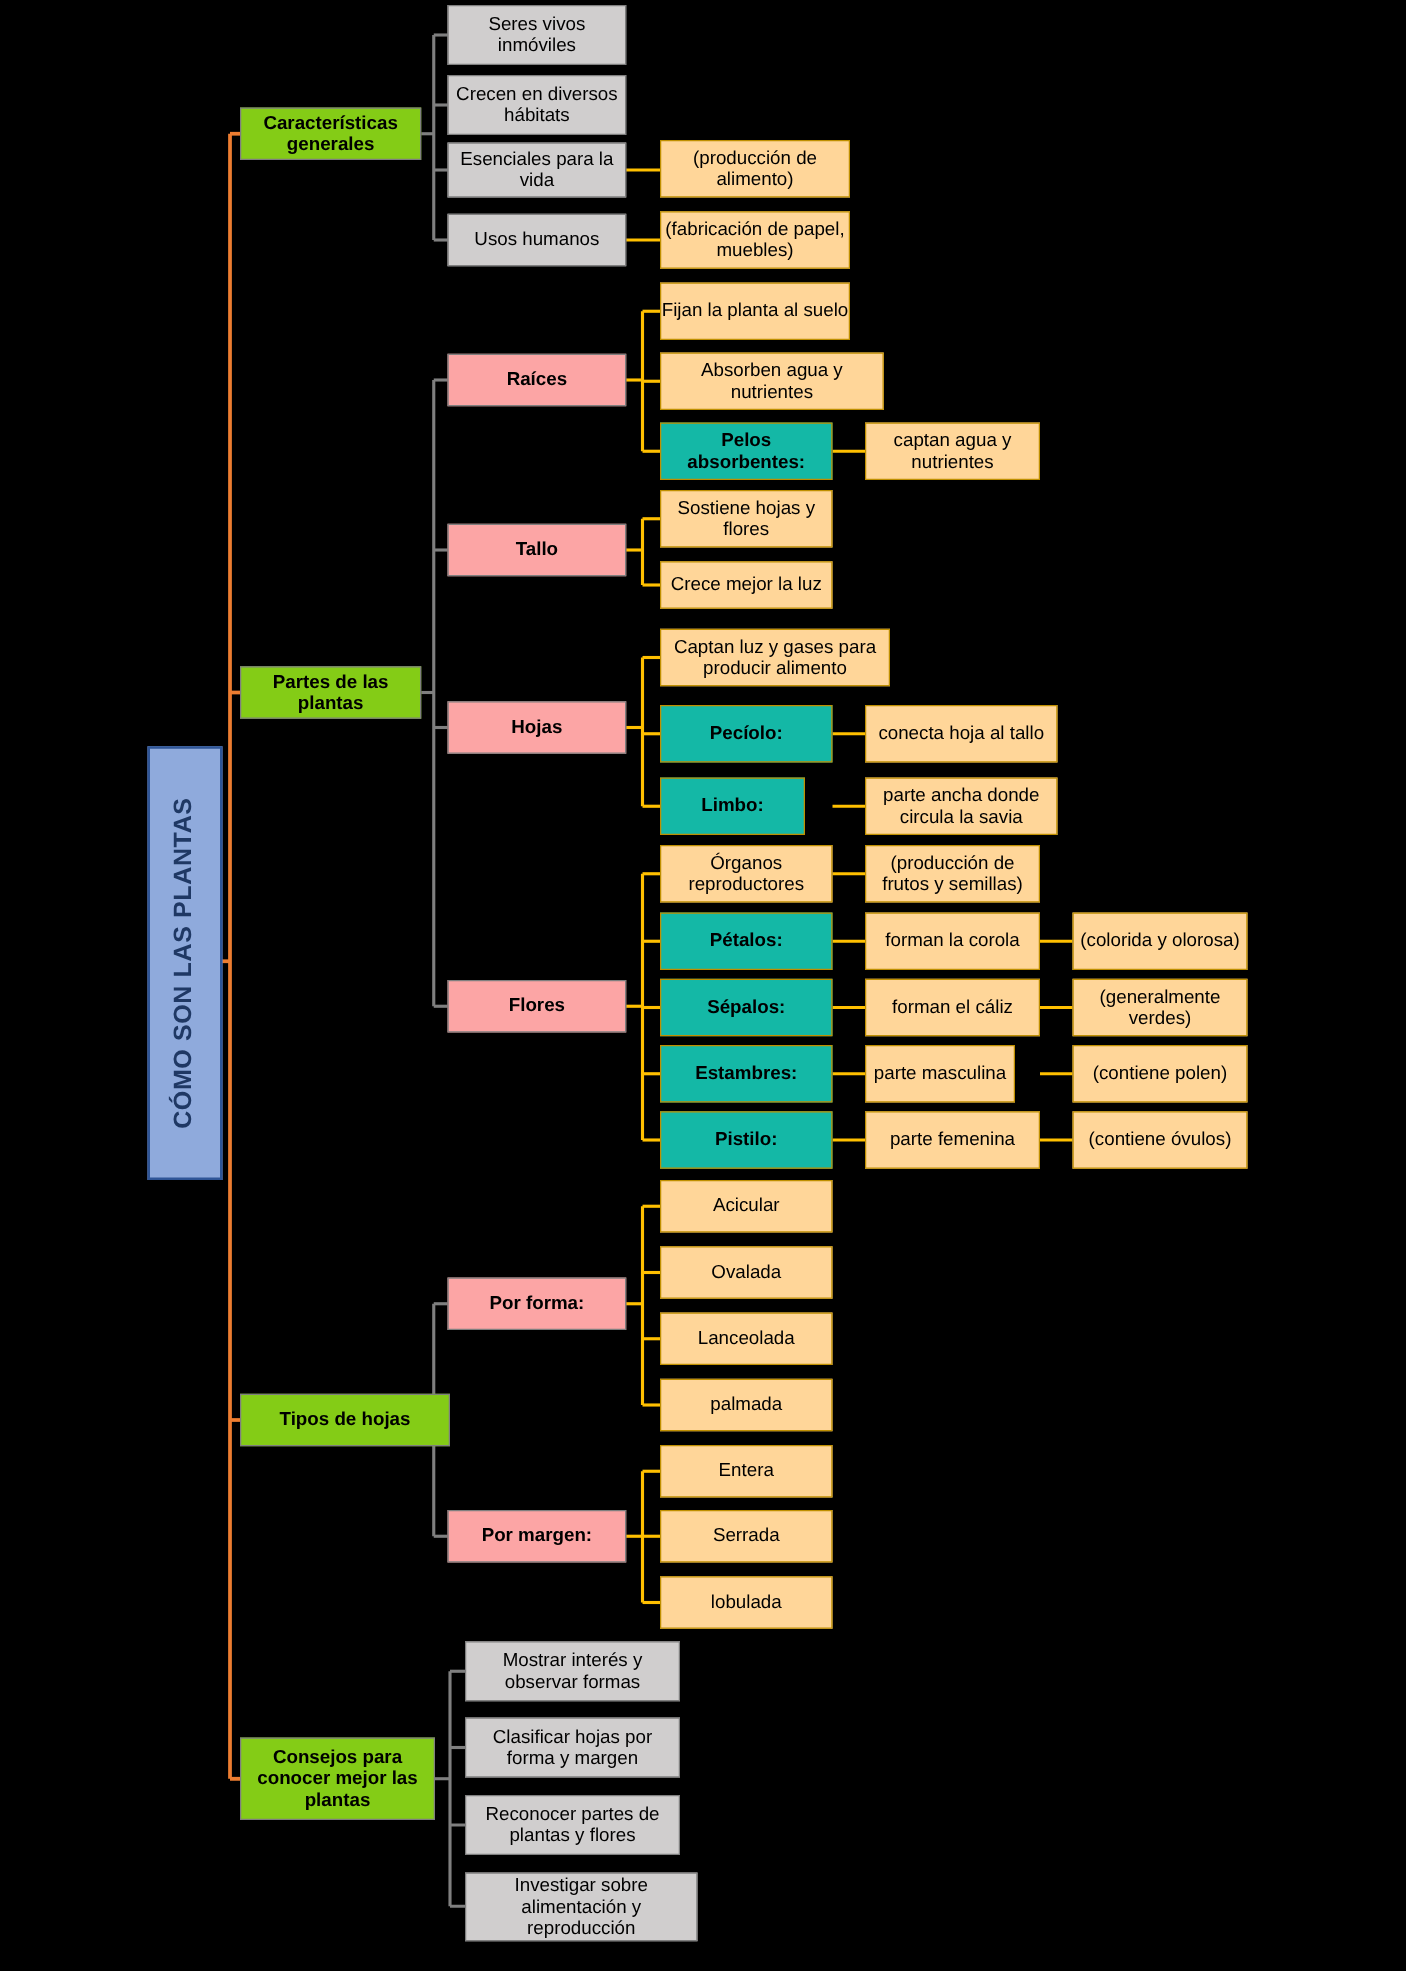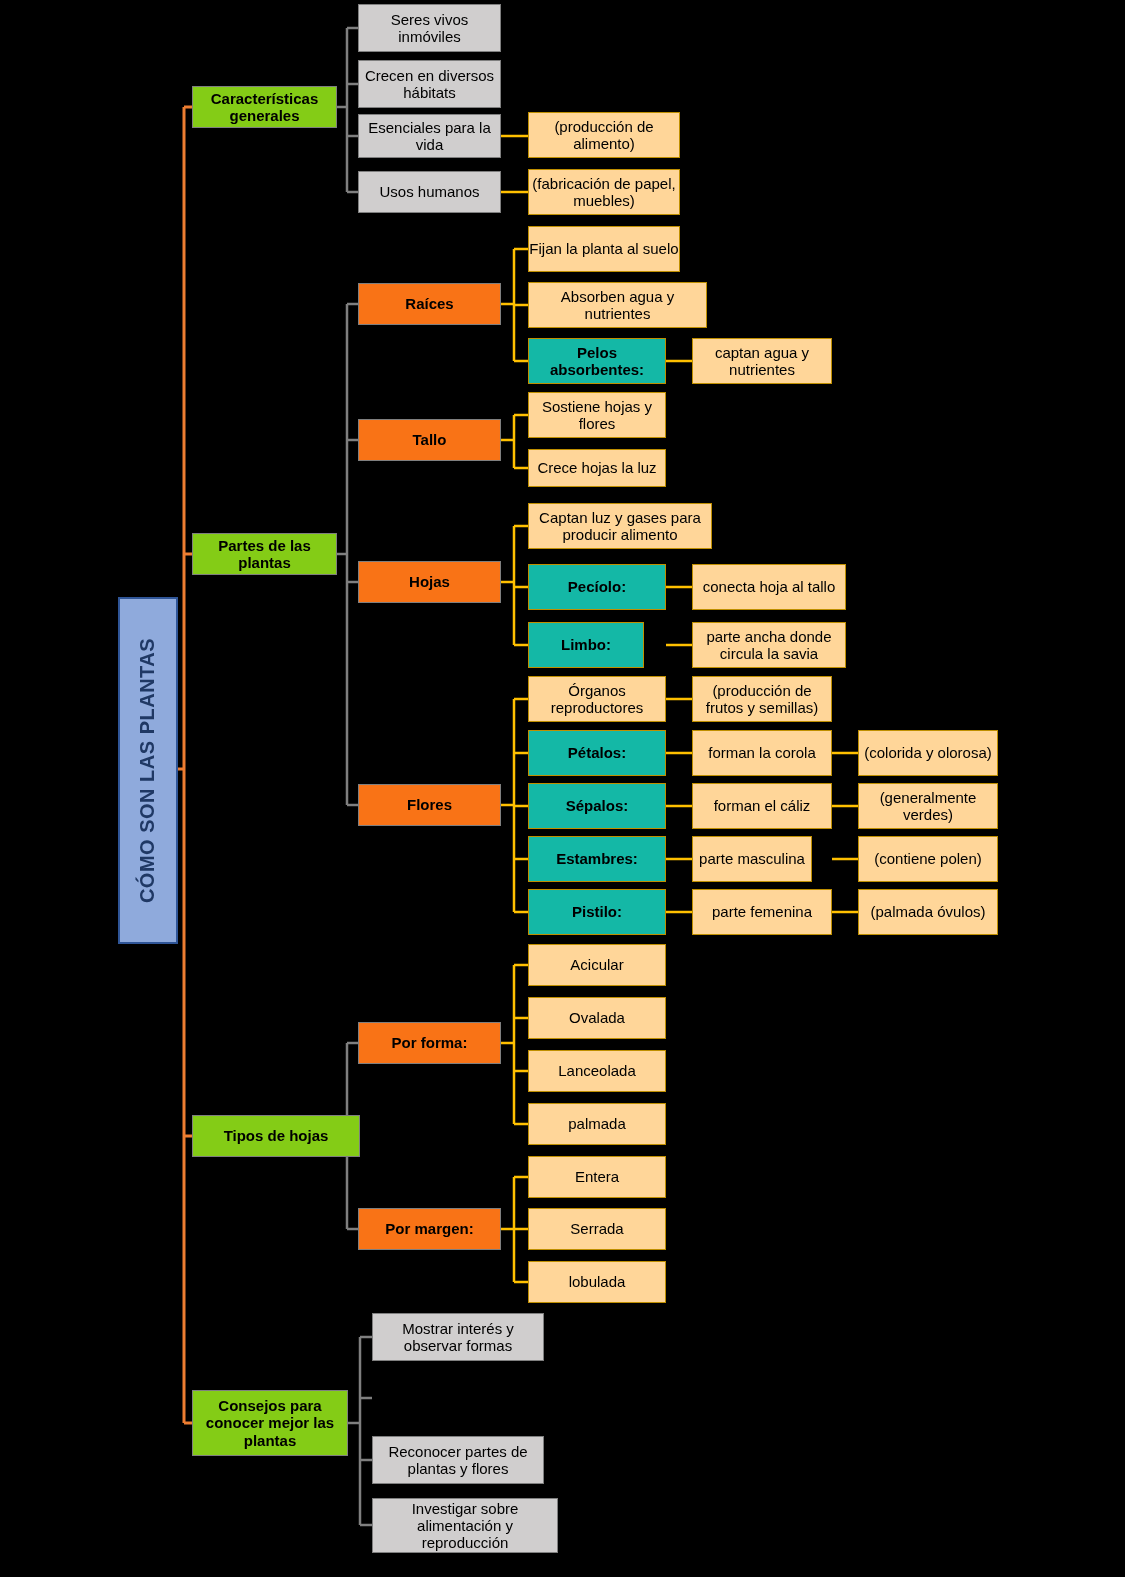--- a/index.html
+++ b/index.html
@@ -1,21 +1,21 @@
 <!DOCTYPE html>
 <html><head>
 <meta charset="utf-8">
 <style>
   html,body{margin:0;padding:0;background:#000;}
   body{width:1125px;height:1577px;position:relative;font-family:"Liberation Sans",sans-serif;overflow:hidden;}
   #canvas{position:absolute;left:0;top:0;width:1125px;height:1577px;}
   .node{position:absolute;box-sizing:border-box;display:flex;align-items:center;justify-content:center;text-align:center;line-height:1.15;color:#000;}
   .lvl1{background:#84cc16;border:1px solid #7f7f7f;font-weight:bold;font-size:15px;}
   .grey{background:#d0cece;border:1px solid #7f7f7f;font-size:15px;}
-  .greyb{background:#f97316;border:1px solid #7f7f7f;font-size:15px;font-weight:bold;}
+  .greyb{background:#fca5a5;border:1px solid #7f7f7f;font-size:15px;font-weight:bold;}
   .orange{background:#ffd699;border:1px solid #bf8f00;font-size:15px;}
   .orangeb{background:#14b8a6;border:1px solid #bf8f00;font-size:15px;font-weight:bold;}
   #root{position:absolute;left:118px;top:597px;width:56px;height:343px;background:#8faadc;border:2px solid #2f5597;display:flex;align-items:center;justify-content:center;}
   #root span{transform:rotate(-90deg);white-space:nowrap;font-weight:bold;font-size:20px;color:#1f3864;letter-spacing:.5px;}
   svg{position:absolute;left:0;top:0;width:1125px;height:1577px;pointer-events:none;}
 </style>
 </head>
 <body>
 
 <div id="canvas">
@@ -167,21 +167,21 @@
   <div class="node orange" style="left:692px;top:338px;width:140px;height:46px">
       <span>captan agua y nutrientes</span>
     </div>
   <div class="node greyb" style="left:358px;top:419px;width:143px;height:42px">
       <span>Tallo</span>
     </div>
   <div class="node orange" style="left:528px;top:392px;width:138px;height:46px">
       <span>Sostiene hojas y flores</span>
     </div>
   <div class="node orange" style="left:528px;top:449px;width:138px;height:38px">
-      <span>Crece hojas la luz</span>
+      <span>Crece mejor la luz</span>
     </div>
   <div class="node greyb" style="left:358px;top:561px;width:143px;height:42px">
       <span>Hojas</span>
     </div>
   <div class="node orange" style="left:528px;top:503px;width:184px;height:46px">
       <span>Captan luz y gases para producir alimento</span>
     </div>
   <div class="node orangeb" style="left:528px;top:564px;width:138px;height:46px">
       <span>Pecíolo:</span>
     </div>
@@ -230,21 +230,21 @@
   <div class="node orange" style="left:858px;top:836px;width:140px;height:46px">
       <span>(contiene polen)</span>
     </div>
   <div class="node orangeb" style="left:528px;top:889px;width:138px;height:46px">
       <span>Pistilo:</span>
     </div>
   <div class="node orange" style="left:692px;top:889px;width:140px;height:46px">
       <span>parte femenina</span>
     </div>
   <div class="node orange" style="left:858px;top:889px;width:140px;height:46px">
-      <span>(palmada óvulos)</span>
+      <span>(contiene óvulos)</span>
     </div>
 
   <div class="node lvl1" style="left:192px;top:1115px;width:168px;height:42px">
       <span>Tipos de hojas</span>
     </div>
   <div class="node greyb" style="left:358px;top:1022px;width:143px;height:42px">
       <span>Por forma:</span>
     </div>
   <div class="node orange" style="left:528px;top:944px;width:138px;height:42px">
       <span>Acicular</span>
@@ -270,20 +270,23 @@
   <div class="node orange" style="left:528px;top:1261px;width:138px;height:42px">
       <span>lobulada</span>
     </div>
 
   <div class="node lvl1" style="left:192px;top:1390px;width:156px;height:66px">
       <span>Consejos para conocer mejor las plantas</span>
     </div>
   <div class="node grey" style="left:372px;top:1313px;width:172px;height:48px">
       <span>Mostrar interés y observar formas</span>
     </div>
+  <div class="node grey" style="left:372px;top:1374px;width:172px;height:48px">
+      <span>Clasificar hojas por forma y margen</span>
+    </div>
   <div class="node grey" style="left:372px;top:1436px;width:172px;height:48px">
       <span>Reconocer partes de plantas y flores</span>
     </div>
   <div class="node grey" style="left:372px;top:1498px;width:186px;height:55px">
       <span>Investigar sobre alimentación y reproducción</span>
     </div>
 
 </div>
 
 </body></html>

